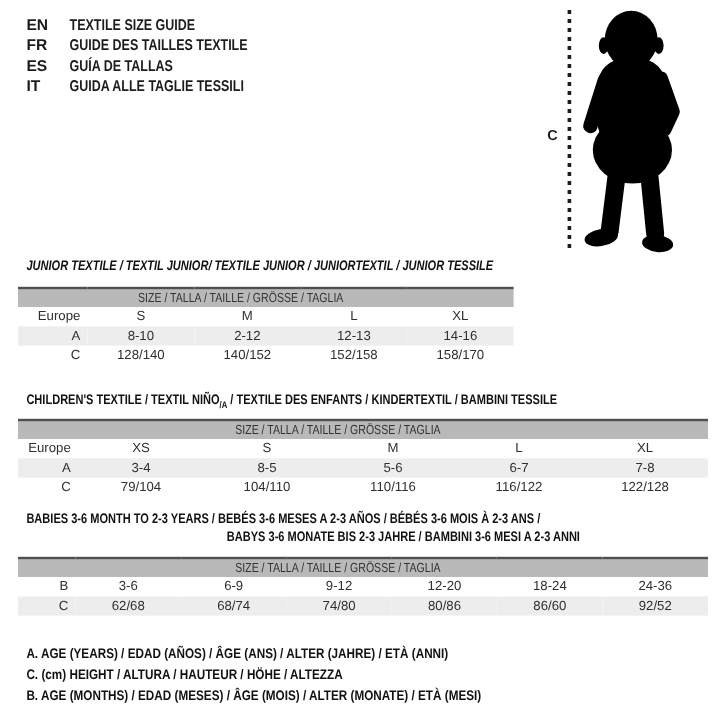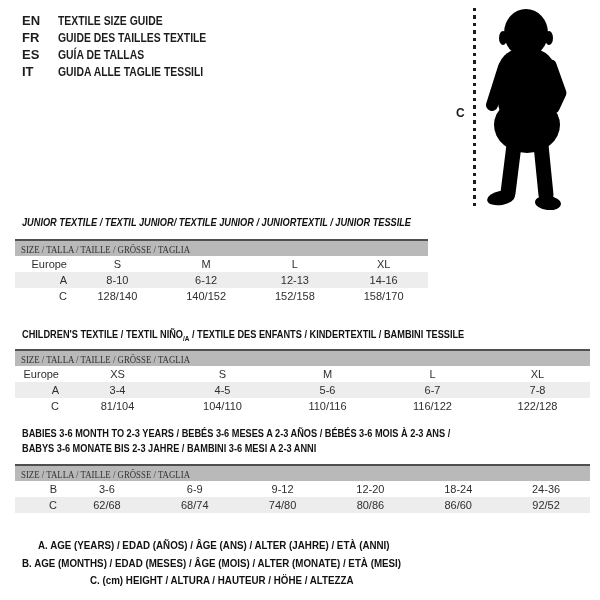--- a/index.html
+++ b/index.html
@@ -47,30 +47,30 @@
   }
   .size-table td{
     height:16px;padding:0 6px;
     text-align:center;vertical-align:middle;
     overflow:hidden;white-space:nowrap;
   }
   .size-table td.rowlabel{text-align:right;}
   .size-table tr.bar td{
     background:var(--bar-bg,#b9b9b9);
     border-top:2px solid var(--bar-border,#4f4f4f);
-    text-align:left;color:#333;height:15px;font-family:Liberation Serif, serif;
+    text-align:center;color:#333;height:15px;
   }
   .size-table tr.alt td{background:var(--row-alt,#ededed);}
   .t1{width:413px;}
   .t2,.t3{width:575px;}
 
   sub.title-sub{font-size:8px;font-weight:700;}
 
   
-  .notes{position:absolute;left:22px;top:537px;text-align:center;}
+  .notes{position:absolute;left:22px;top:537px;}
   .note-line{font-size:11.5px;font-weight:700;line-height:17.5px;color:#111;}
 </style>
 </head>
 <body>
 
 <div class="lang-list">
   <div class="lang-row">
     <span class="lang-code">EN</span>
     <span class="cond">TEXTILE SIZE GUIDE</span>
   </div>
@@ -126,21 +126,21 @@
   <tr>
     <td class="rowlabel">Europe</td>
     <td>S</td>
     <td>M</td>
     <td>L</td>
     <td>XL</td>
   </tr>
   <tr class="alt">
     <td class="rowlabel">A</td>
     <td>8-10</td>
-    <td>6-12</td>
+    <td>2-12</td>
     <td>12-13</td>
     <td>14-16</td>
   </tr>
   <tr>
     <td class="rowlabel">C</td>
     <td>128/140</td>
     <td>140/152</td>
     <td>152/158</td>
     <td>158/170</td>
   </tr>
@@ -167,37 +167,37 @@
     <td class="rowlabel">Europe</td>
     <td>XS</td>
     <td>S</td>
     <td>M</td>
     <td>L</td>
     <td>XL</td>
   </tr>
   <tr class="alt">
     <td class="rowlabel">A</td>
     <td>3-4</td>
-    <td>4-5</td>
+    <td>8-5</td>
     <td>5-6</td>
     <td>6-7</td>
     <td>7-8</td>
   </tr>
   <tr>
     <td class="rowlabel">C</td>
-    <td>81/104</td>
+    <td>79/104</td>
     <td>104/110</td>
     <td>110/116</td>
     <td>116/122</td>
     <td>122/128</td>
   </tr>
 </tbody>
   </table>
 
-<div class="sec-title" style="top:426px;">
+<div class="sec-title" style="top:426px;text-align:right;">
   <span class="cond">BABIES 3-6 MONTH TO 2-3 YEARS / BEBÉS 3-6 MESES A 2-3 AÑOS / BÉBÉS 3-6 MOIS À 2-3 ANS /</span><br>
   <span class="cond">BABYS 3-6 MONATE BIS 2-3 JAHRE / BAMBINI 3-6 MESI A 2-3 ANNI</span>
 </div>
 <table class="size-table t3" style="top:464px;">
   <colgroup>
       <col style="width:48px">
       <col>
       <col>
       <col>
       <col>
@@ -224,15 +224,15 @@
     <td>74/80</td>
     <td>80/86</td>
     <td>86/60</td>
     <td>92/52</td>
   </tr>
 </tbody>
   </table>
 
 <div class="notes">
   <div class="note-line"><span class="cond" style="transform:scaleX(0.85);">A. AGE (YEARS) / EDAD (AÑOS) / ÂGE (ANS) / ALTER (JAHRE) / ETÀ (ANNI)</span></div>
+  <div class="note-line"><span class="cond" style="transform:scaleX(0.85);">C. (cm) HEIGHT / ALTURA / HAUTEUR / HÖHE / ALTEZZA</span></div>
   <div class="note-line"><span class="cond" style="transform:scaleX(0.85);">B. AGE (MONTHS) / EDAD (MESES) / ÂGE (MOIS) / ALTER (MONATE) / ETÀ (MESI)</span></div>
-  <div class="note-line"><span class="cond" style="transform:scaleX(0.85);">C. (cm) HEIGHT / ALTURA / HAUTEUR / HÖHE / ALTEZZA</span></div>
 </div>
 
 </body></html>

